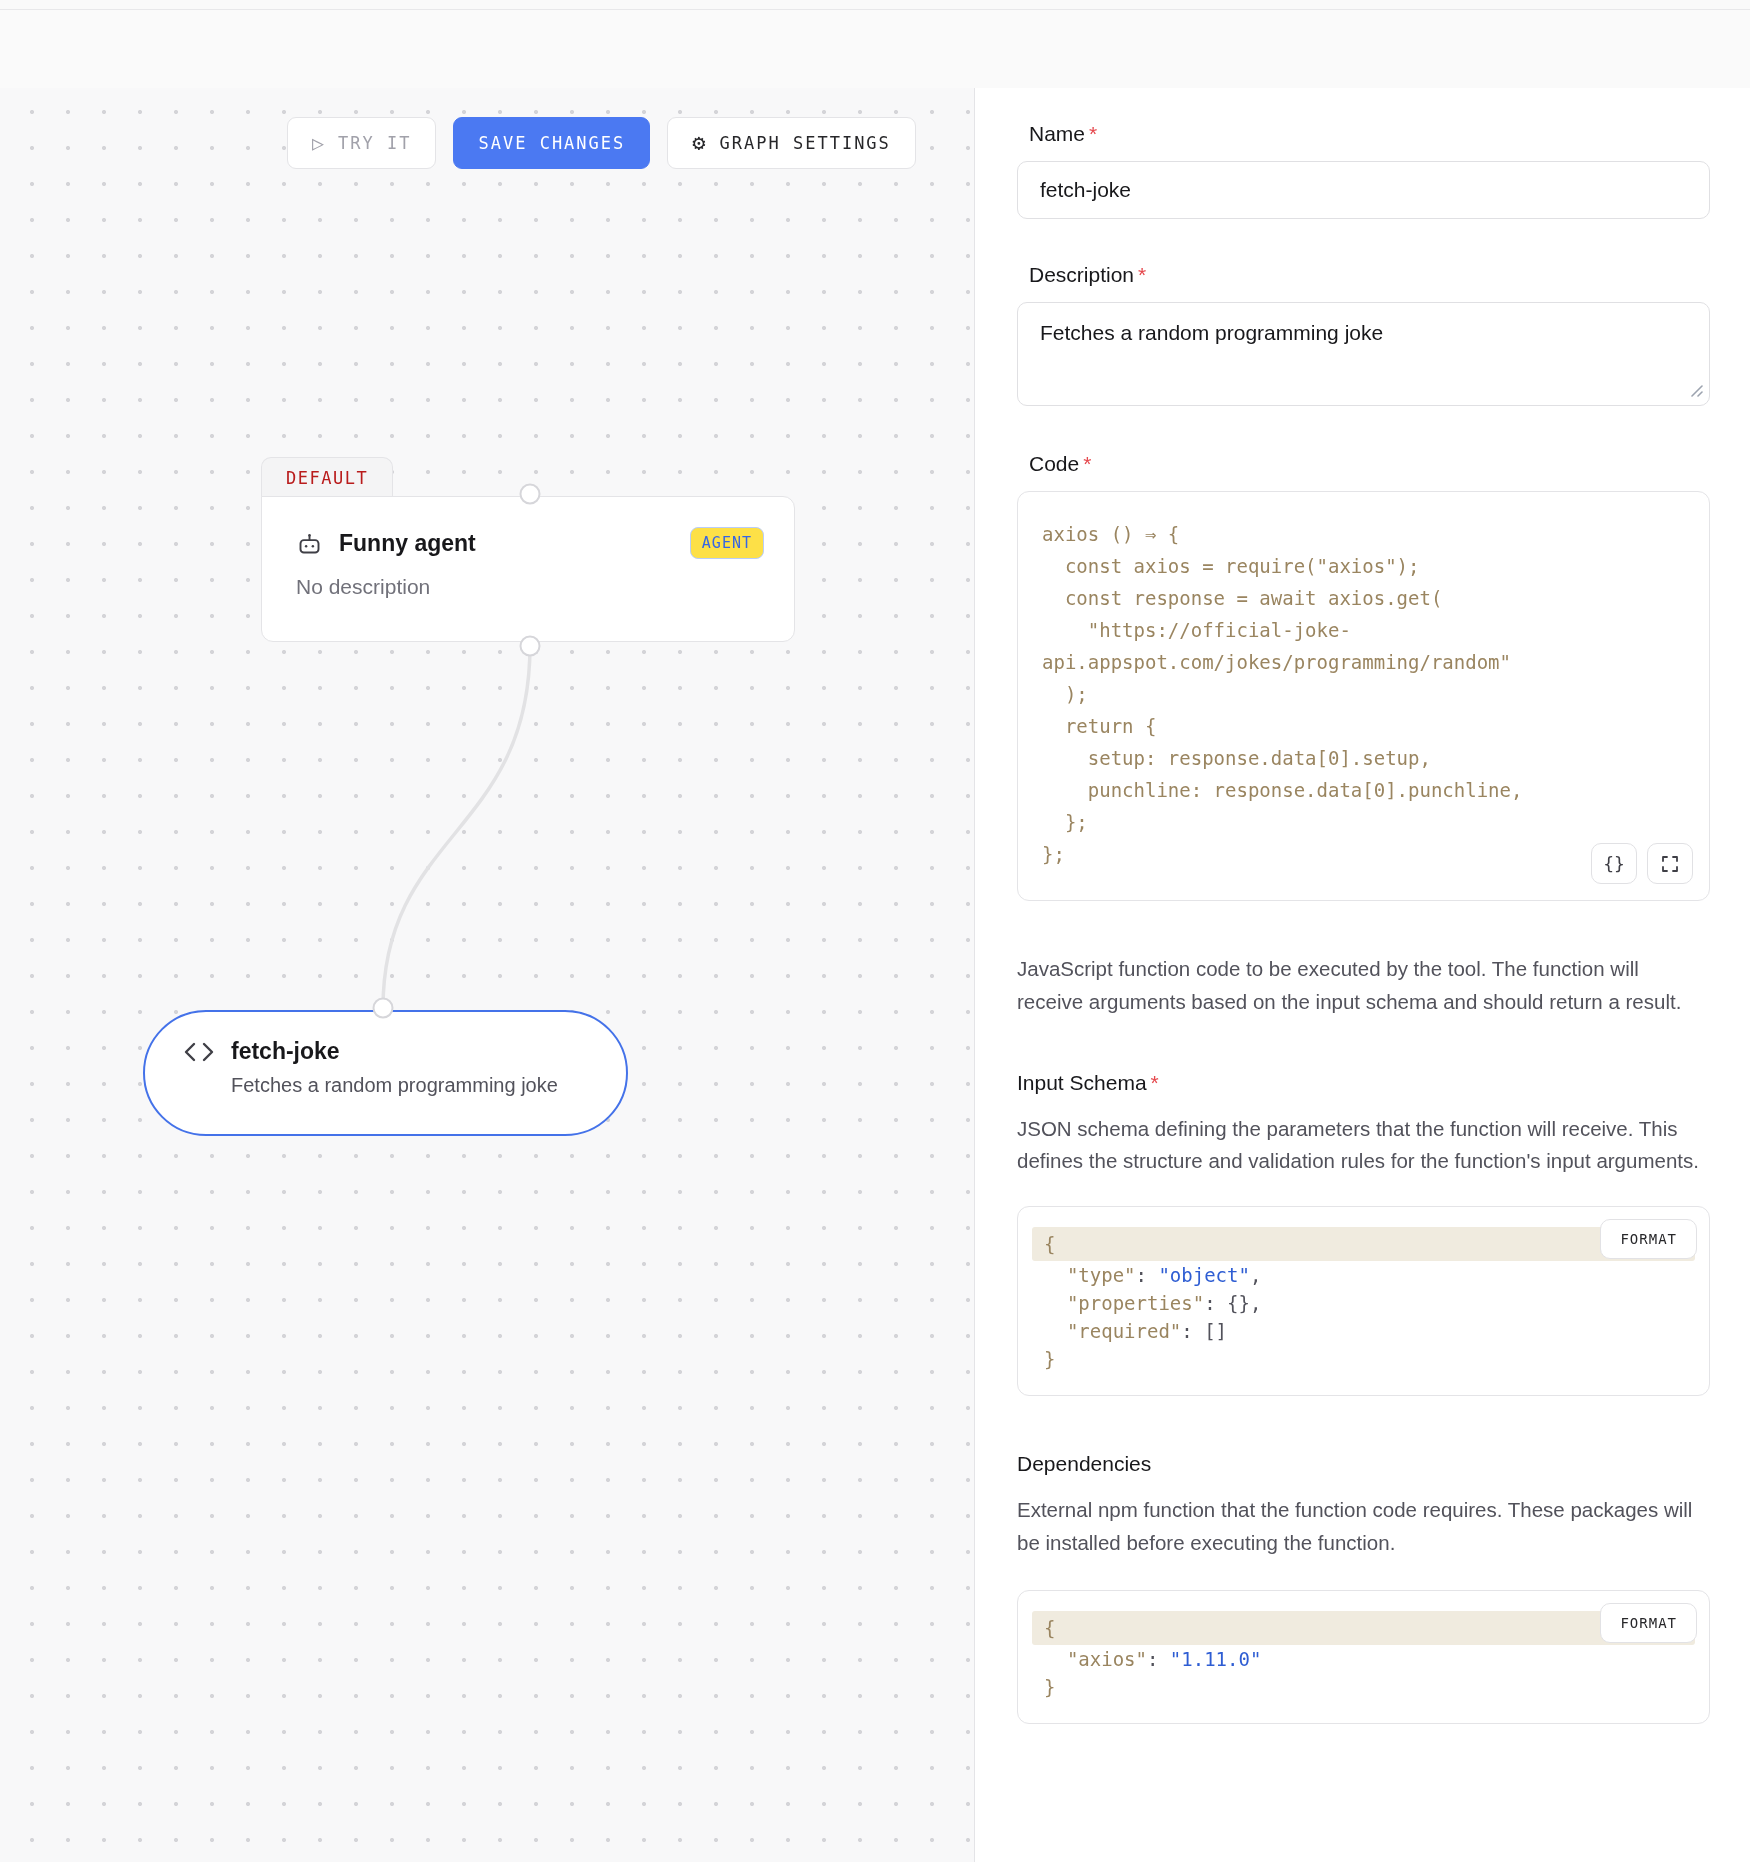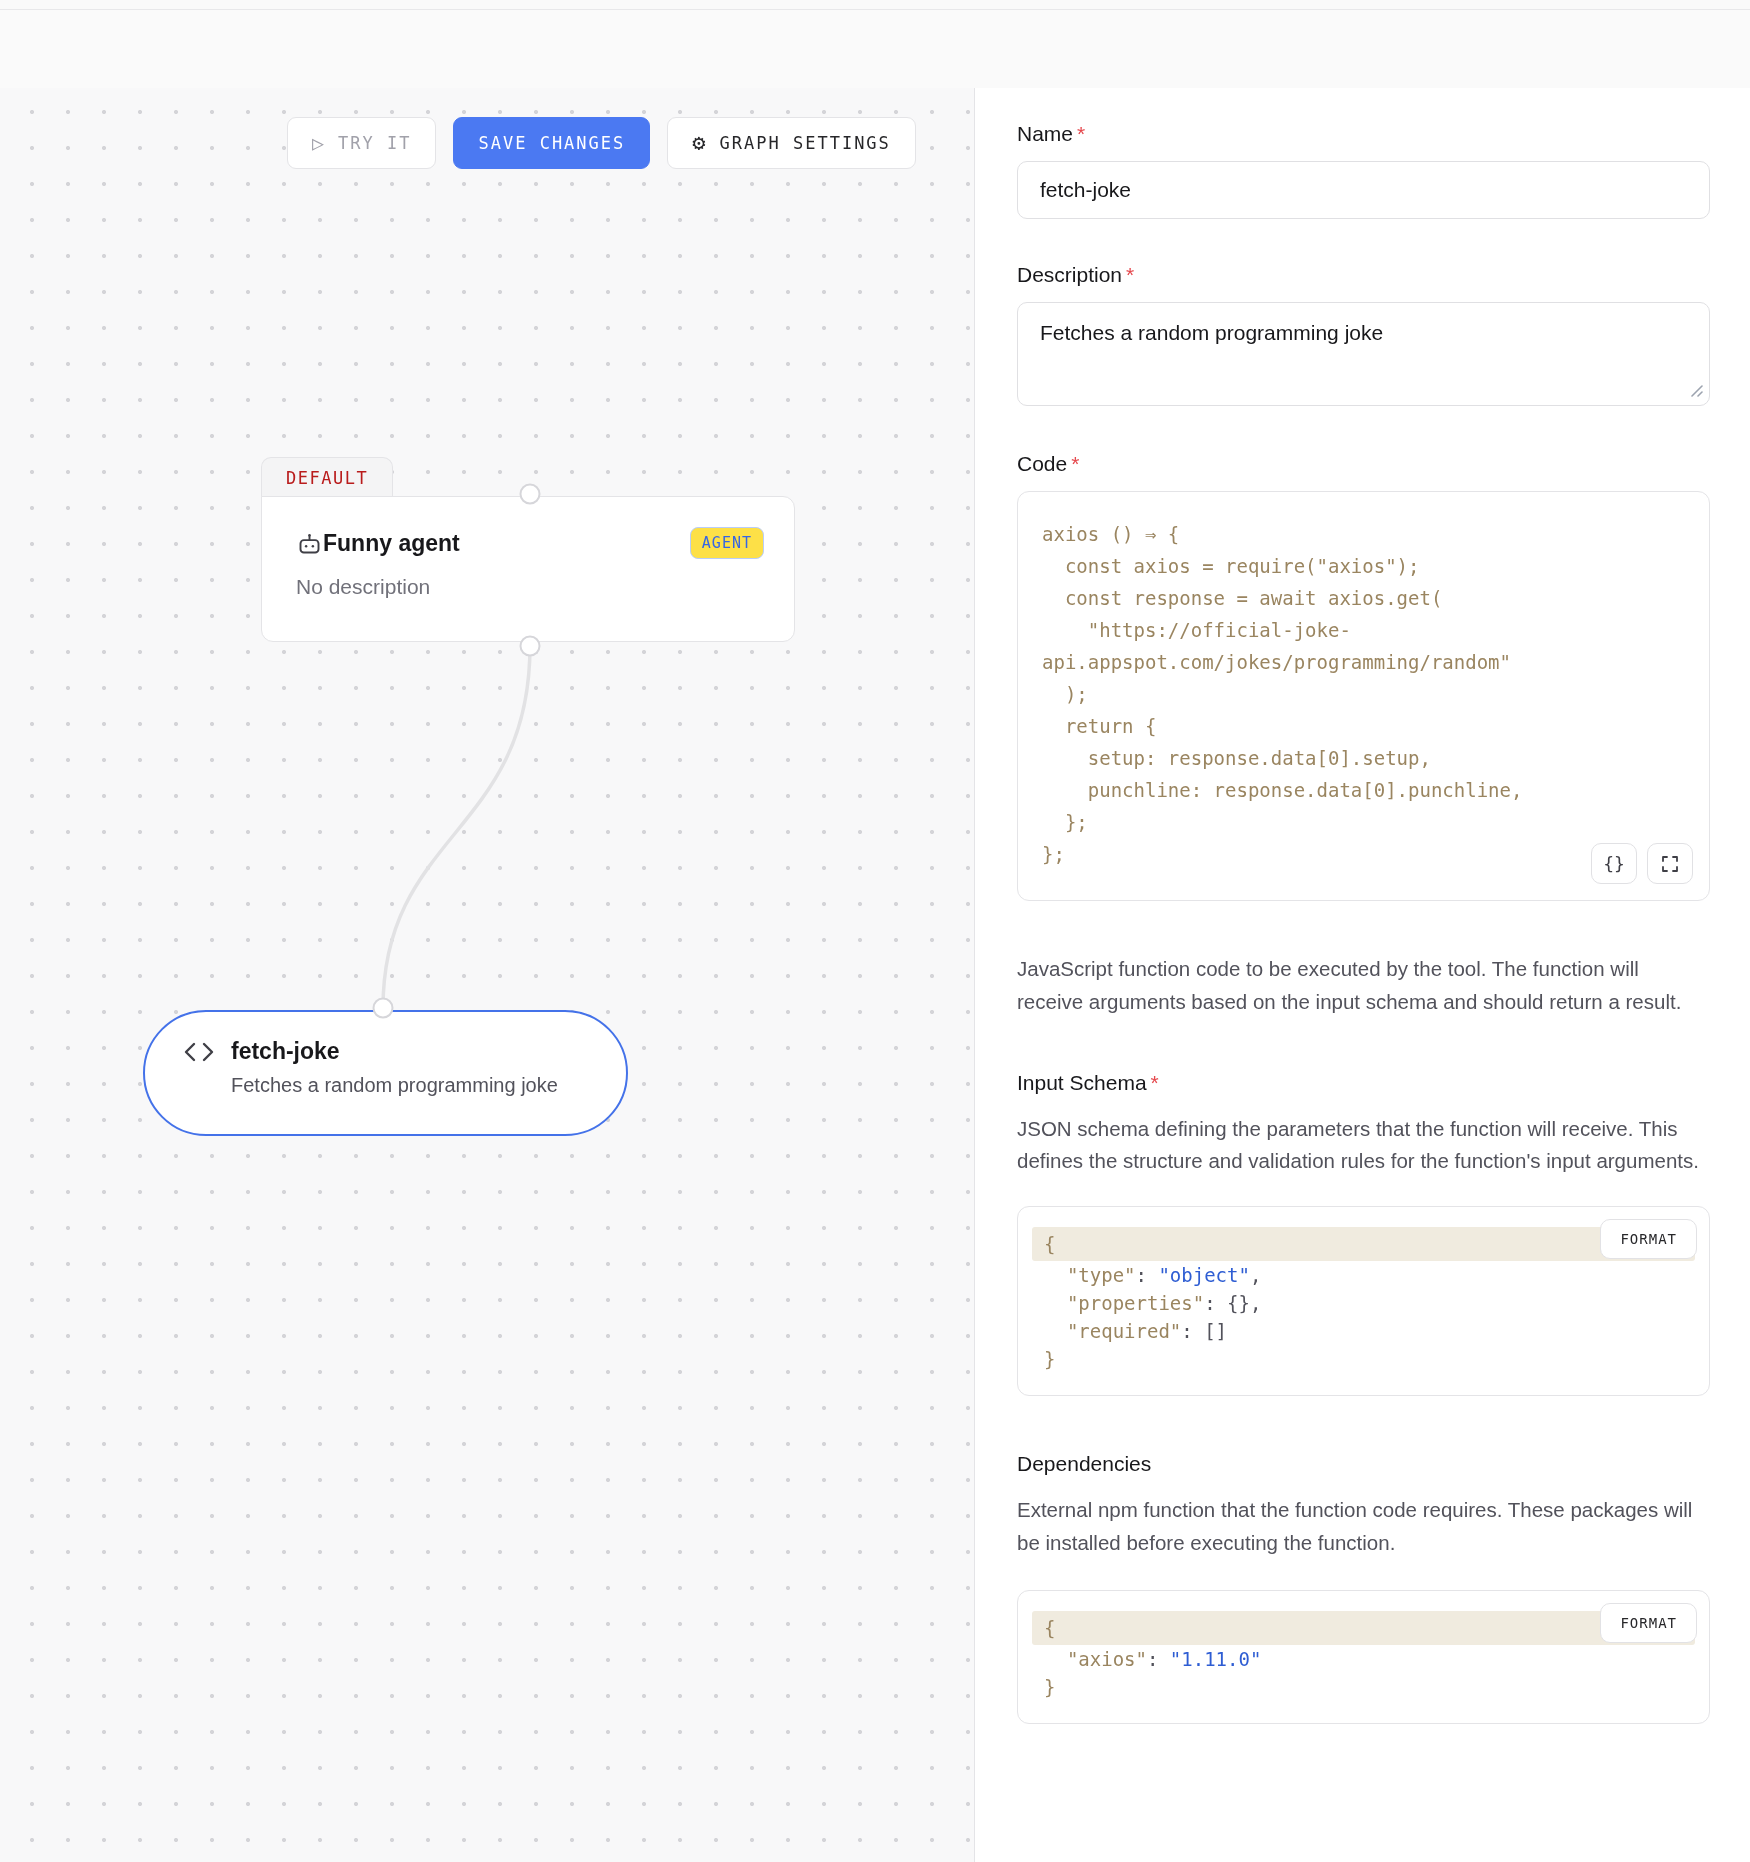--- a/index.html
+++ b/index.html
@@ -41,21 +41,21 @@
   .tbtn-settings .gear{font-size:22px;line-height:1;color:#27272a;}
 
   
   .group-tab{position:absolute;left:261px;top:369px;height:40px;display:flex;align-items:center;
     padding:0 24px;background:#f4f4f5;border:1px solid var(--border);border-bottom:none;
     border-radius:10px 10px 0 0;font-family:"DejaVu Sans Mono",monospace;font-size:17px;
     letter-spacing:1.5px;color:#b91c1c;cursor:pointer;}
   .agent-node{position:absolute;left:261px;top:408px;width:534px;height:146px;background:#fff;
     border:1px solid var(--border);border-radius:0 12px 12px 12px;cursor:pointer;
     padding:30px 30px 0 34px;}
-  .agent-row{display:flex;align-items:center;gap:0;}
+  .agent-row{display:flex;align-items:center;gap:16px;}
   .agent-title{font-size:23px;font-weight:bold;flex:1;}
   .agent-badge{font-family:"DejaVu Sans Mono",monospace;font-size:15px;letter-spacing:1px;
     color:#3565e6;background:#fde047;border:1px solid #b9cdfa;border-radius:8px;padding:6px 11px;}
   .agent-desc{margin-top:16px;font-size:21px;color:#71717a;}
 
   
   .tool-node{position:absolute;left:143px;top:922px;width:485px;height:126px;background:#fff;
     border:2.5px solid #4472e9;border-radius:63px;cursor:pointer;padding:26px 30px 0 38px;}
   .tool-row{display:flex;align-items:center;gap:16px;}
   .tool-title{font-size:23px;font-weight:bold;}
@@ -65,21 +65,21 @@
     border:2.5px solid #d6d6da;transform:translate(-50%,-50%);cursor:crosshair;}
 
   
   .panel{flex:1;background:#fff;display:flex;flex-direction:column;overflow:hidden;}
   .panel-header{display:flex;align-items:center;gap:16px;height:66px;padding:0 40px;
     border-bottom:1px solid var(--border);flex:none;}
   .panel-title{font-size:21px;font-weight:500;flex:1;}
   .icon-btn{display:flex;align-items:center;justify-content:center;background:none;border:none;cursor:pointer;padding:4px;}
   .panel-body{padding:34px 40px 40px 42px;overflow:hidden;}
 
-  .field-label{font-size:21px;font-weight:500;margin-bottom:15px;}
+  .field-label{font-size:21px;font-weight:500;margin-bottom:15px;margin-left:12px;}
   .req{color:#e5484d;margin-left:4px;}
   .text-input{width:100%;height:58px;border:1px solid #e0e0e3;border-radius:10px;padding:0 22px;
     font-family:"Liberation Sans",sans-serif;font-size:21px;color:var(--ink);outline:none;background:#fff;}
   .textarea-wrap{position:relative;margin-bottom:46px;}
   .text-area{width:100%;height:104px;border:1px solid #e0e0e3;border-radius:10px;padding:18px 22px;
     font-family:"Liberation Sans",sans-serif;font-size:21px;color:var(--ink);outline:none;resize:none;background:#fff;display:block;}
   .grip{position:absolute;right:7px;bottom:9px;}
 
   .name-block{margin-bottom:44px;}
 

